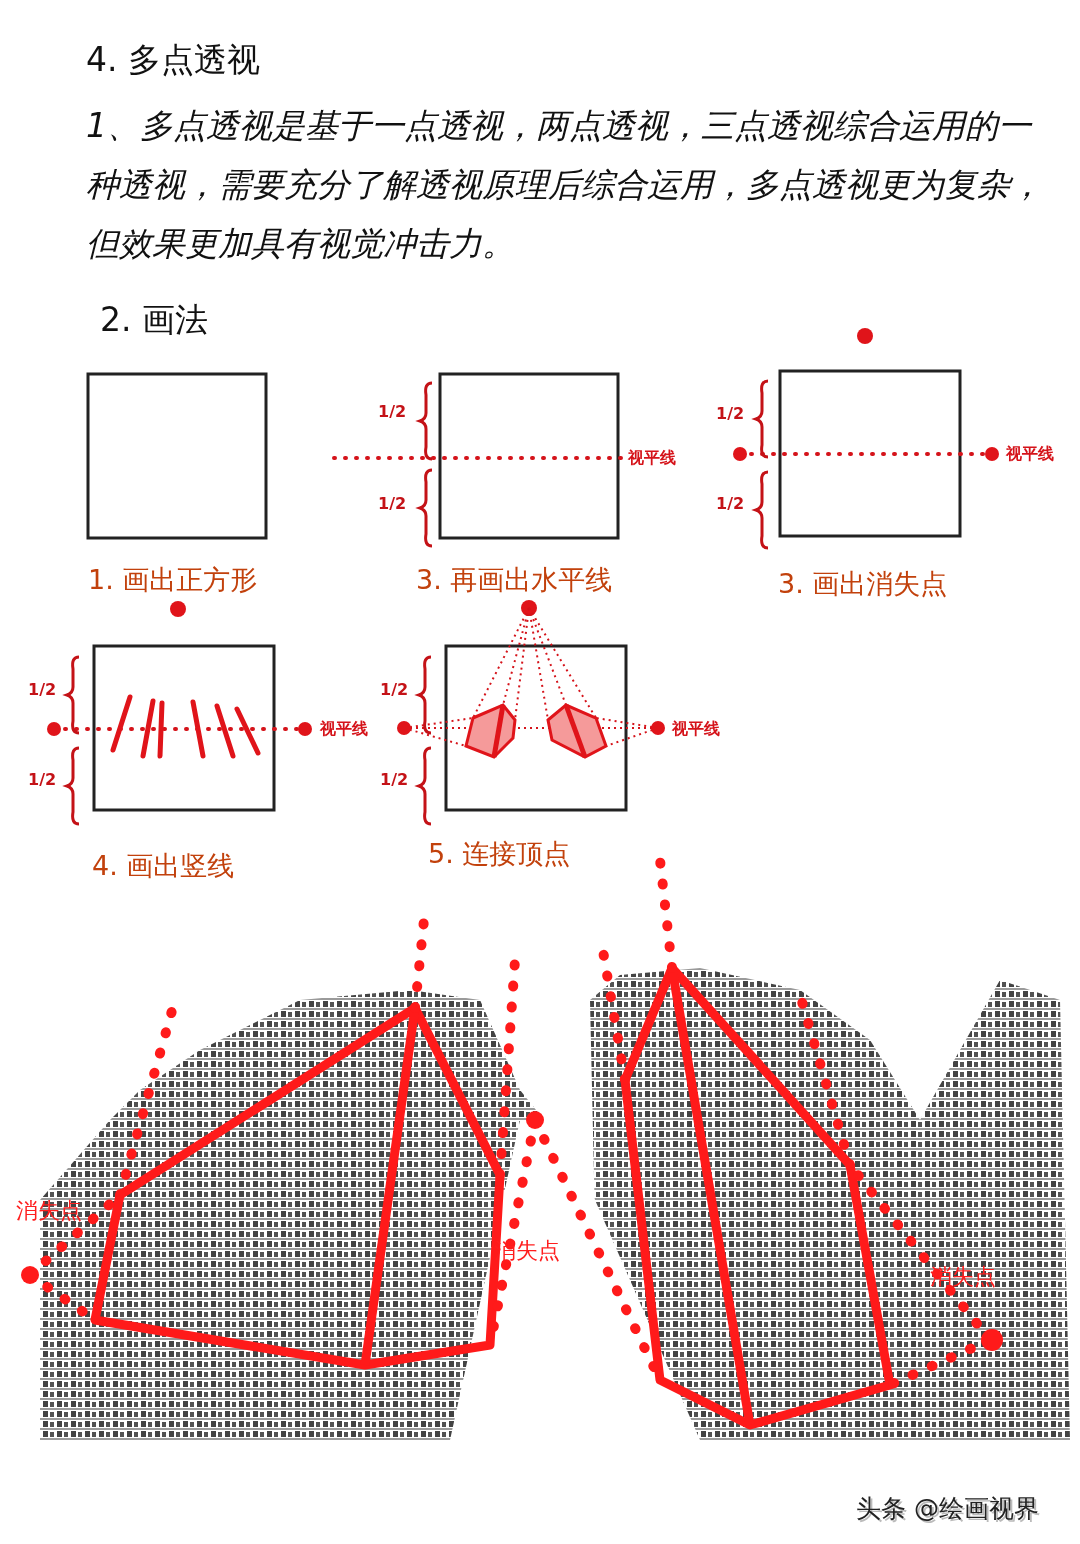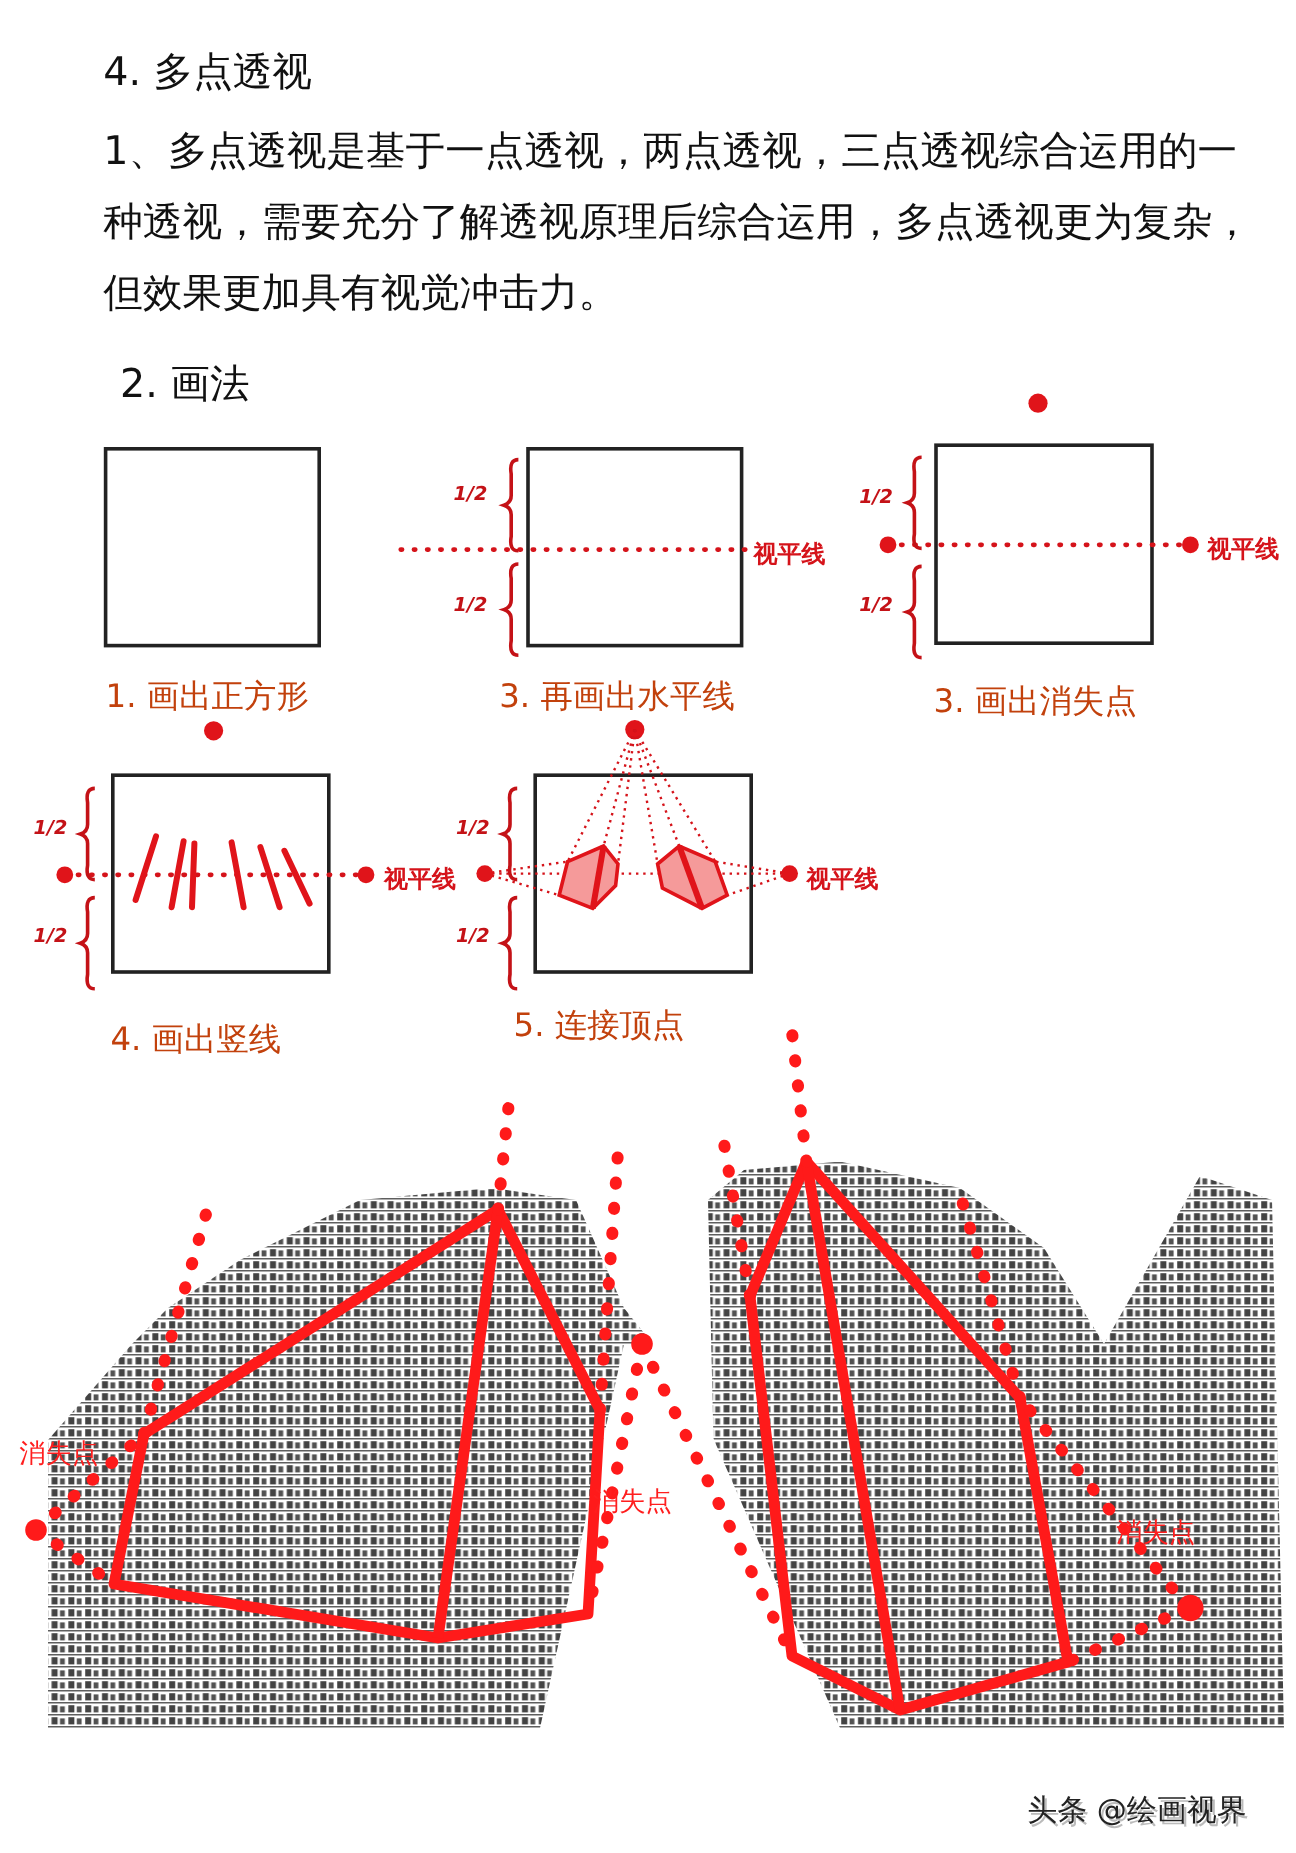--- a/index.html
+++ b/index.html
@@ -1,23 +1,23 @@
 <!DOCTYPE html>
 <html><head>
 <meta charset="utf-8">
 <style>
   html, body { margin:0; padding:0; background:#ffffff; }
   body { width:1080px; height:1544px; position:relative; overflow:hidden; font-family:"DejaVu Sans", sans-serif; color:#111; }
   .abs { position:absolute; }
   .h1 { left:86px; top:36px; font-size:33px; line-height:48px; }
-  .para { left:86px; top:96px; width:960px; font-size:33px; line-height:59px; }
+  .para { left:86px; top:96px; width:960px; font-size:33px; line-height:59px;font-style:italic; }
   .h2 { left:88px; top:296px; font-size:33px; line-height:48px;margin-left:12px; }
   .cap { color:#c2410c; font-size:27px; white-space:nowrap; }
-  .frac { color:#c41217; font-size:16px; font-weight:bold; font-family:"DejaVu Sans", sans-serif;font-style:italic; }
-  .hz { color:#d5131a; font-size:20px; font-weight:bold; }
+  .frac { color:#c41217; font-size:16px; font-weight:bold; font-family:"DejaVu Sans", sans-serif; }
+  .hz { color:#d5131a; font-size:16px; font-weight:bold; }
   .vp { color:#ff1e1e; font-size:22px; white-space:nowrap; }
   .wm { color:#222; font-size:25px; text-shadow:2px 2px 0 #bbb; white-space:nowrap; }
   svg { position:absolute; left:0; top:0; }
 </style>
 </head>
 <body>
 
 <div class="abs h1">4. 多点透视</div>
 <div class="abs para">1、多点透视是基于一点透视，两点透视，三点透视综合运用的一种透视，需要充分了解透视原理后综合运用，多点透视更为复杂，但效果更加具有视觉冲击力。</div>
 <div class="abs h2">2. 画法</div>

